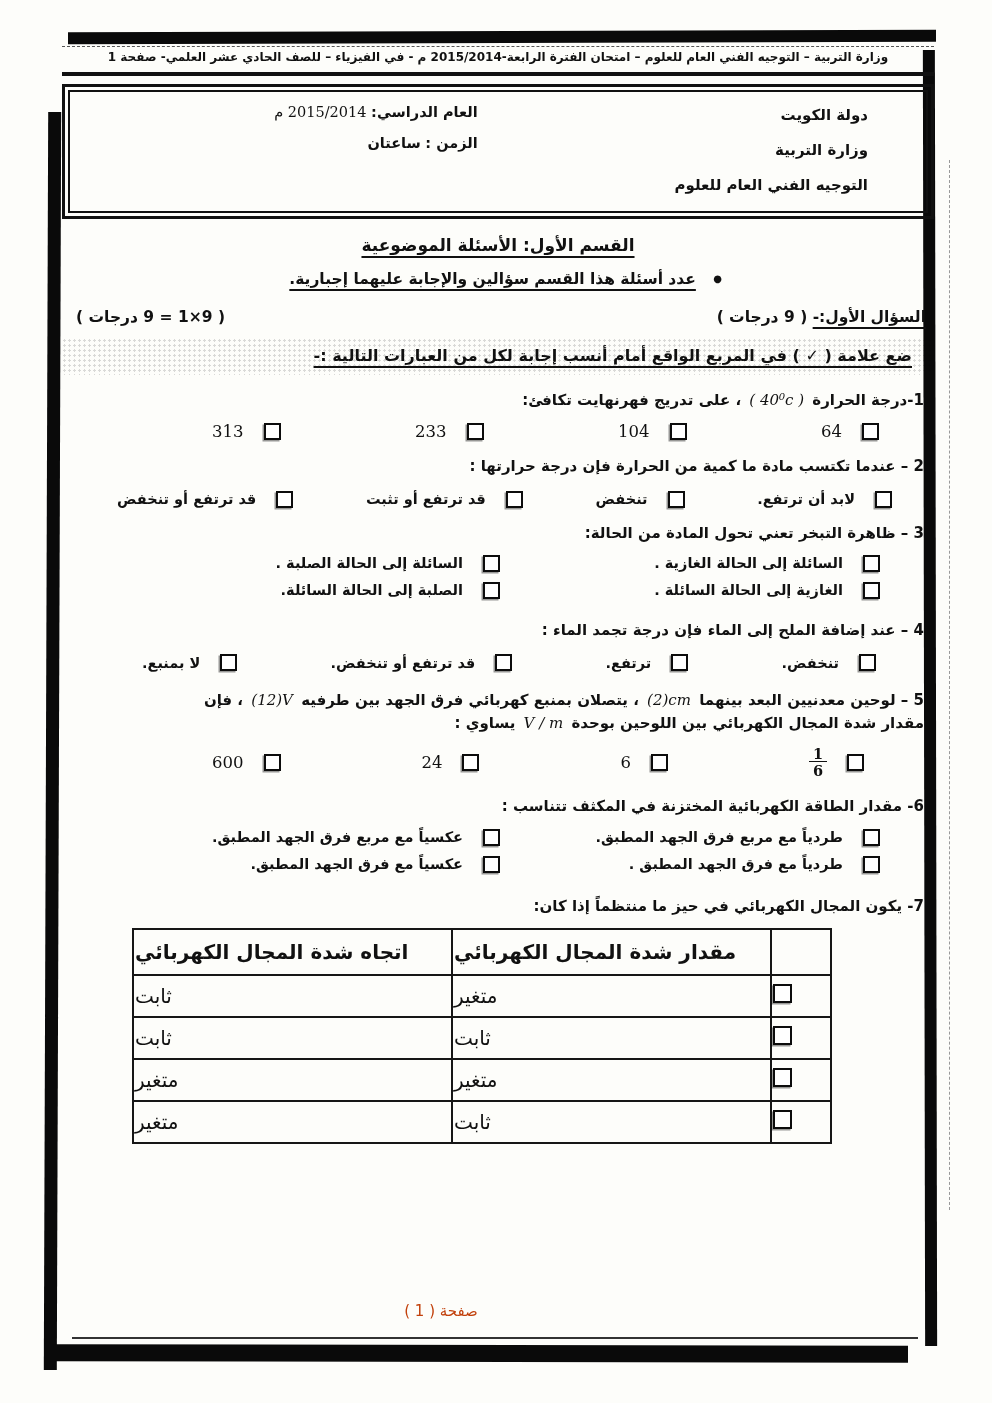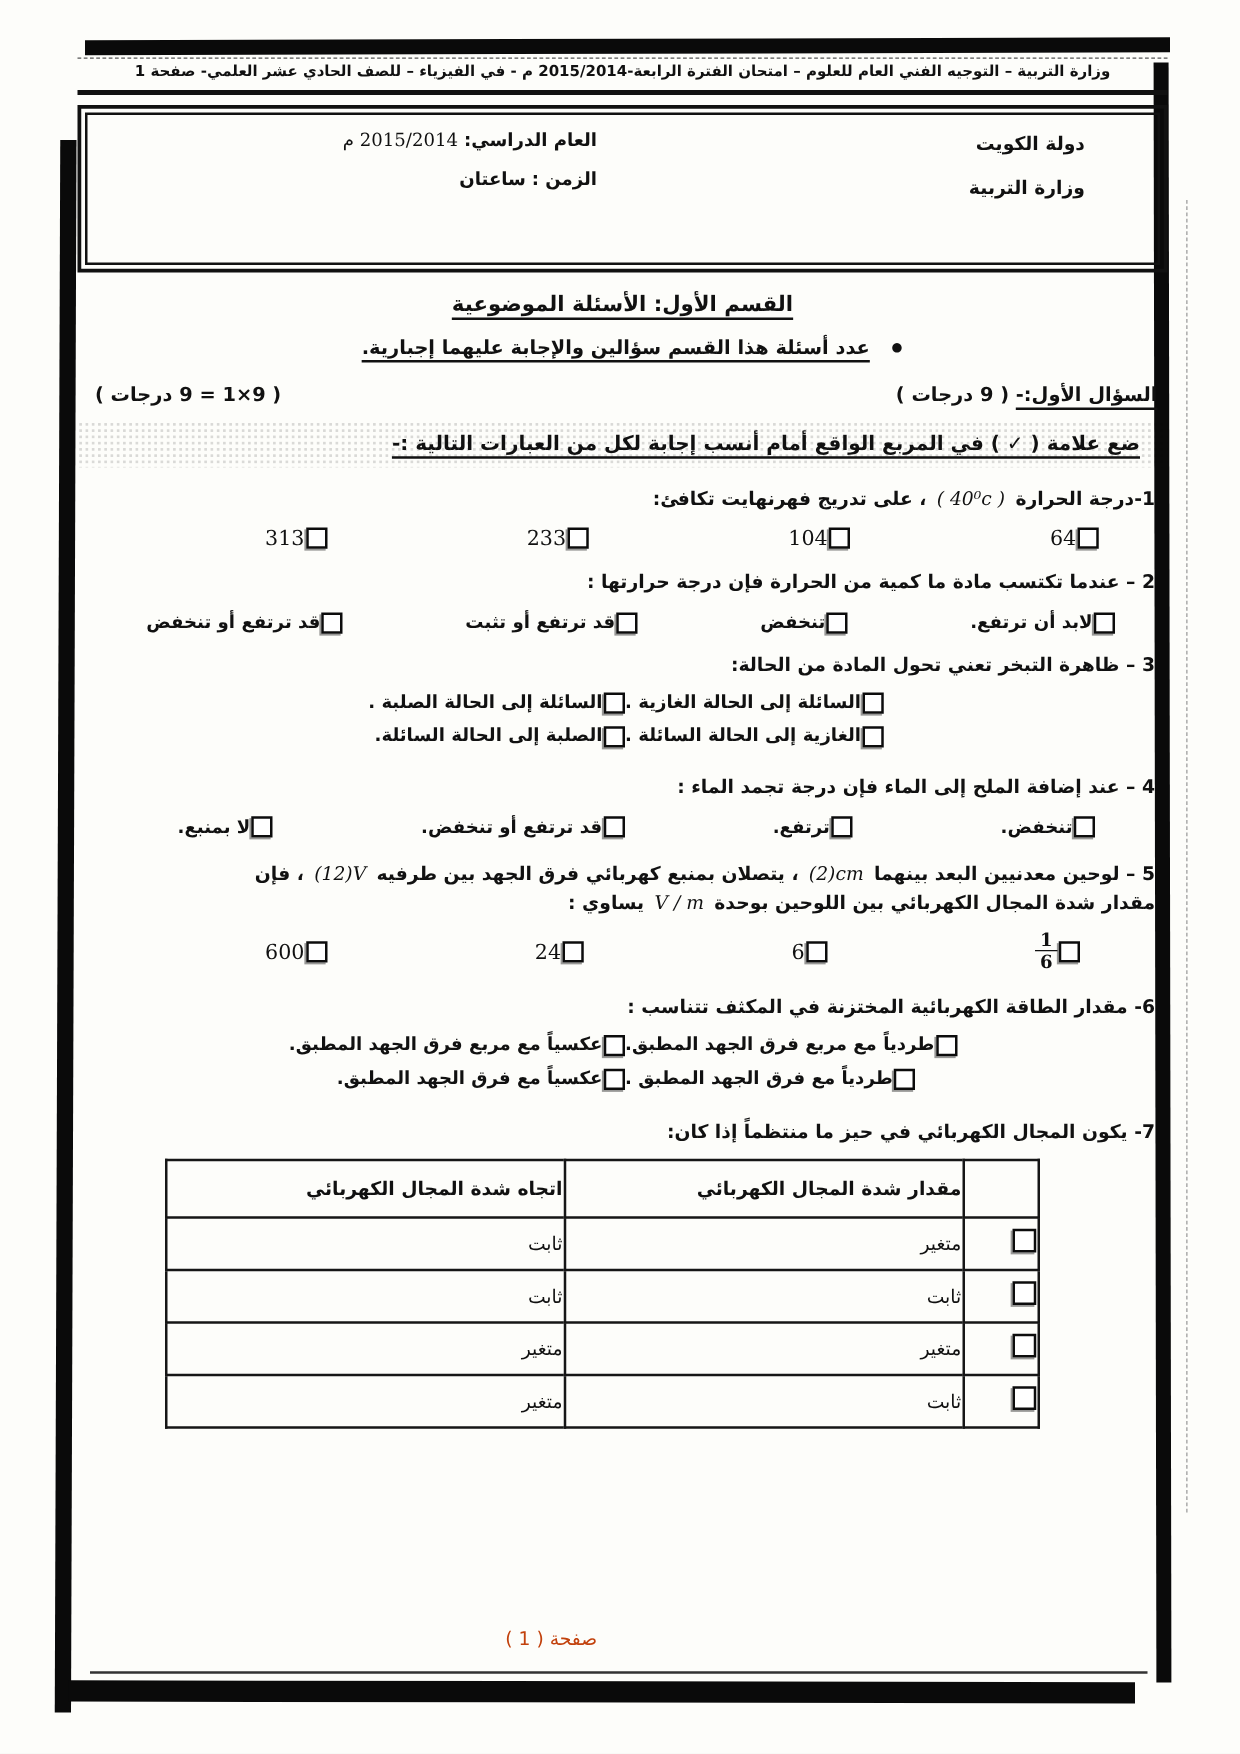--- a/index.html
+++ b/index.html
@@ -35,36 +35,36 @@
   .qhead-row{margin-top:20px;display:flex;justify-content:space-between;align-items:baseline;
              font-size:15.5px;font-weight:700;padding:0 8px 0 14px;}
   .instruction{margin-top:12px;font-size:16px;font-weight:700;padding:8px 22px 10px 0;
       background-image:radial-gradient(rgba(0,0,0,.14) 1px,transparent 1.2px);background-size:5px 5px;}
   
   .qtext{margin-top:14px;font-size:15px;font-weight:700;padding-right:10px;line-height:1.55;}
   .math{font-family:"DejaVu Serif",serif;font-style:italic;font-weight:400;font-size:15px;
         direction:ltr;unicode-bidi:embed;padding:0 3px;}
   .cb{display:inline-block;width:13px;height:13px;border:2px solid #0c0c0c;background:#fff;
       box-shadow:-1.5px 1.5px 0 rgba(0,0,0,.4);flex:none;}
-  .opt{display:flex;align-items:center;column-gap:1px;font-size:14.5px;font-weight:700;justify-content:flex-end;}
+  .opt{display:flex;align-items:center;column-gap:20px;font-size:14.5px;font-weight:700;}
   .num{font-family:"DejaVu Serif",serif;font-size:16.5px;font-weight:400;}
   .opts{display:flex;justify-content:space-between;align-items:center;margin-top:8px;}
   .opts-q1{padding:2px 55px 0 150px;}
   .opts-q2{padding:4px 42px 0 55px;}
   .opts-q4{padding:4px 58px 0 80px;}
   .opts-q5{padding:2px 70px 0 150px;}
   .opts2{display:flex;margin-top:10px;padding-right:54px;}
   .opts2 .opt:first-child{width:380px;}
   .frac{display:inline-flex;flex-direction:column;align-items:center;line-height:1.1;
         font-family:"DejaVu Serif",serif;font-size:14.5px;}
   .frac .fd{border-top:1.4px solid #111;padding:1px 4px 0;}
   .frac .fn{padding:0 4px;}
   
   .q7-table{border-collapse:collapse;margin:10px 102px 0 0;width:700px;table-layout:fixed;}
-  .q7-table th,.q7-table td{border:2px solid #161616;text-align:right;font-size:15px;}
+  .q7-table th,.q7-table td{border:2px solid #161616;text-align:left;font-size:20px;}
   .q7-table th{height:42px;font-weight:700;}
   .q7-table td{height:38px;font-weight:400;border-radius:13px;}
   .cb-col{width:56px;}
   .q7-table .cb{width:15px;height:15px;}
   
   .footer{position:absolute;left:0;right:110px;top:1302px;text-align:center;direction:rtl;
           font-size:15px;color:#c2410c;}
 </style>
 </head>
 <body>
@@ -80,20 +80,21 @@
 
   <div class="doc">
 
     <div class="runhead">وزارة التربية – التوجيه الفني العام للعلوم – امتحان الفترة الرابعة-2015/2014 م - في الفيزياء – للصف الحادي عشر العلمي- صفحة 1</div>
 
     <div class="info-box">
       <div class="info-inner">
         <div class="info-right">
           <div class="iline">دولة الكويت</div>
           <div class="iline">وزارة التربية</div>
+          <div class="iline">التوجيه الفني العام للعلوم</div>
         </div>
         <div class="info-left">
           <div class="iline">
             <span class="lbl">العام الدراسي:</span>
             <span class="val-serif">2015/2014 م</span>
           </div>
           <div class="iline">
             <span class="lbl">الزمن :</span>
             <span class="b">ساعتان</span>
           </div>

